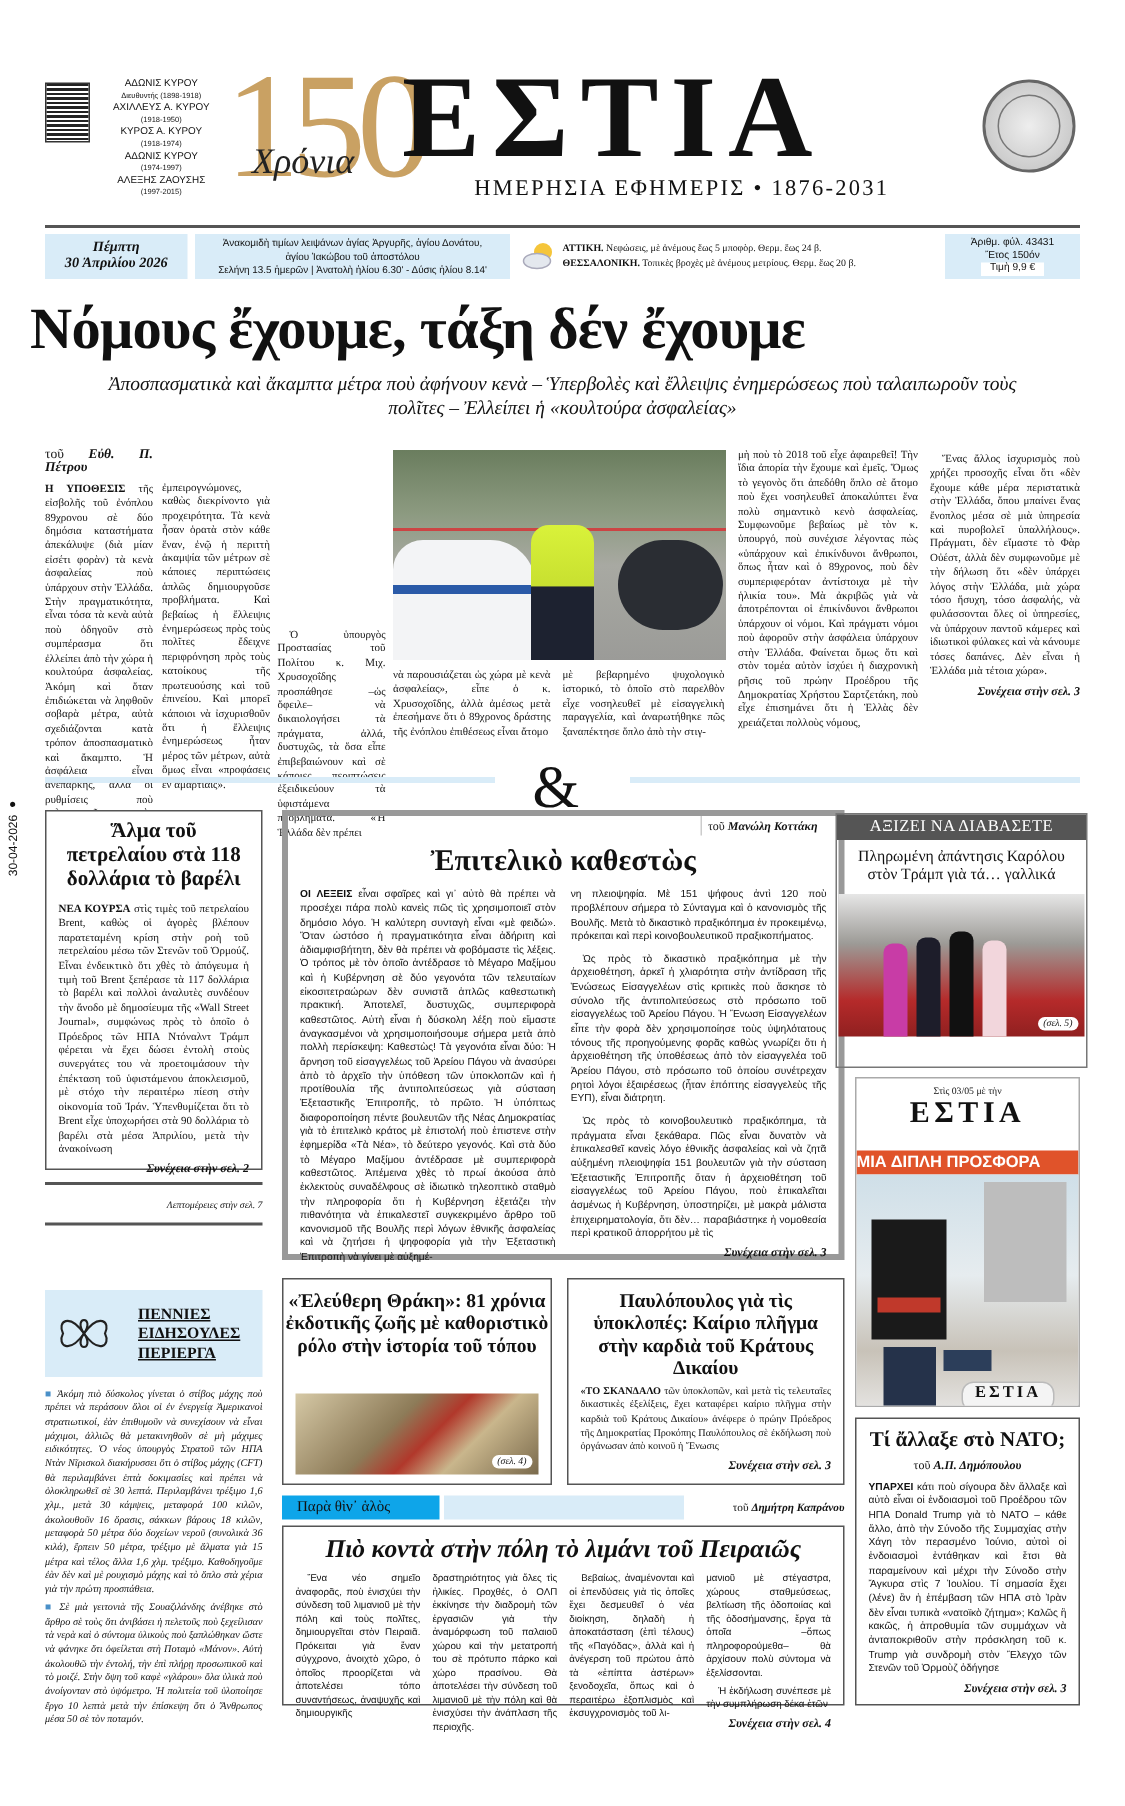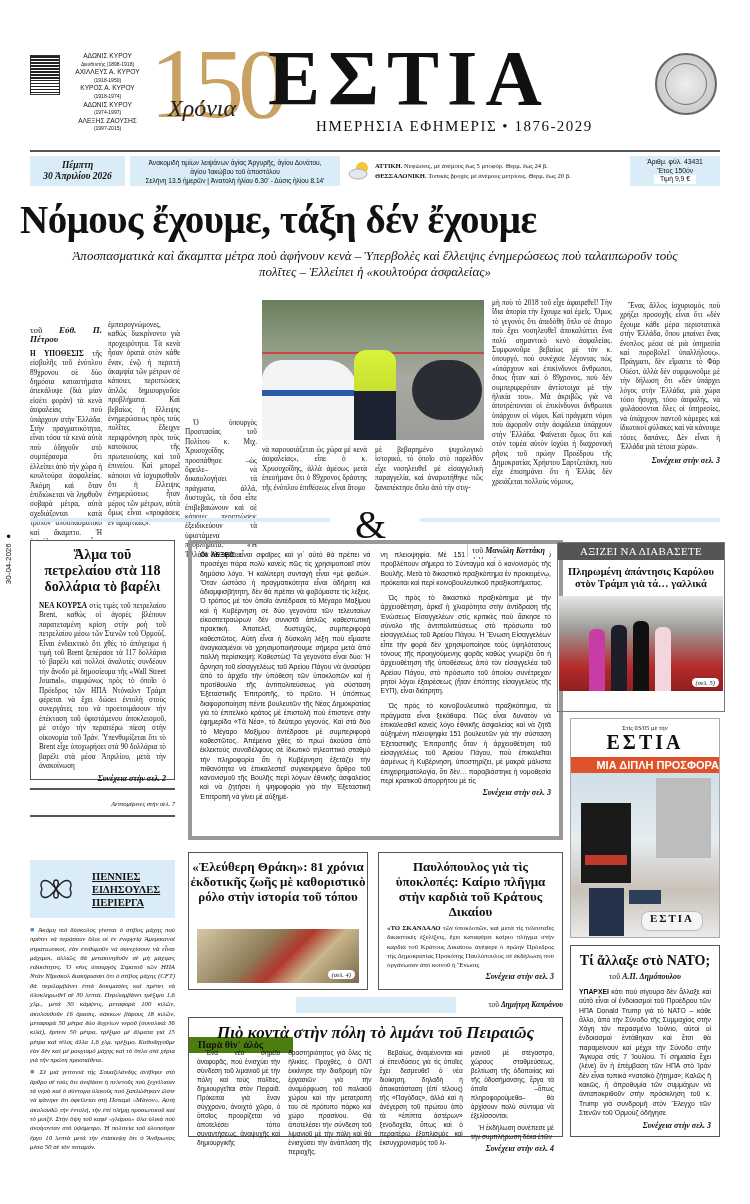--- a/index.html
+++ b/index.html
@@ -54,29 +54,29 @@
   .oil-title { font-size: 14px; font-weight: bold; text-align: center; line-height: 16px; margin-bottom: 6px; }
 
   .editorial { left: 188px; top: 540px; width: 375px; height: 300px; border: 4px solid #999; padding: 0 8px; }
   .ed-byline { position:absolute; right: 10px; top: 0; background:#fff; font-size: 8px; padding: 2px 4px; border-left: 1px solid #ccc; }
   .ed-title { text-align: center; font-size: 20px; font-weight: bold; margin-top: 18px; line-height: 24px; }
   .ed-cols { display: flex; gap: 10px; margin-top: 6px; font-family: "Liberation Sans", sans-serif; font-size: 6.8px; line-height: 9.3px; }
   .ed-cols > div { flex: 1; }
 
   .worth { left: 557px; top: 542px; width: 168px; height: 170px; border: 1px solid #777; }
   .worth-head { background: #555; color: #fff; text-align: center; font-size: 11px; line-height: 17px; letter-spacing: 0.3px; }
-  .worth-title { text-align: center; font-weight: bold; font-size: 10.5px; line-height: 12px; padding: 6px 4px; }
+  .worth-title { text-align: center; font-weight: normal; font-size: 10.5px; line-height: 12px; padding: 6px 4px; }
   .worth-photo { position: relative; height: 95px; margin: 0 1px; background: linear-gradient(180deg,#e6e6e6 0,#9c9a96 35%,#b52a2a 75%,#902020 100%); }
   .worth-photo .f { position:absolute; bottom:0; width:16px; border-radius: 6px 6px 0 0; }
   .sel { position:absolute; right:4px; bottom:4px; background:#fff; border-radius:6px; font-size:6.5px; font-style:italic; padding:1px 4px; }
 
   .promo { left: 570px; top: 718px; width: 150px; height: 220px; border: 1px solid #aaa; overflow: hidden; }
   .promo-top { text-align: center; font-size: 6.5px; line-height: 9px; padding-top: 4px; }
   .promo-logo { text-align: center; font-size: 20px; font-weight: bold; letter-spacing: 3px; line-height: 20px; }
-  .promo-band { background: #e0532a; color: #fff; text-align: right; font-size: 11px; font-weight: bold; line-height: 16px; font-family: "Liberation Sans", sans-serif; margin-top: 5px; }
+  .promo-band { background: #e0532a; color: #fff; text-align: left; font-size: 11px; font-weight: bold; line-height: 16px; font-family: "Liberation Sans", sans-serif; margin-top: 15px; }
   .promo-img { position: relative; height: 168px; background: linear-gradient(180deg,#cfdfe8 0,#e6ecef 40%,#c8c2b8 70%,#eee 100%); }
   .book1 { position:absolute; left:10px; top:30px; width:50px; height:80px; background:#1a1a1a; }
   .book1 .lab { position:absolute; left:4px; bottom:18px; width:42px; height:10px; background:#c0392b; }
   .book2 { position:absolute; left:85px; top:5px; width:55px; height:80px; background:#bdbdbd; }
   .book3 { position:absolute; left:18px; top:115px; width:35px; height:48px; background:#25324a; }
   .paperroll { position:absolute; left:70px; top:138px; width:62px; height:20px; background:#f4f4f4; border:1px solid #bbb; border-radius:8px; text-align:center; font-size:11px; font-weight:bold; letter-spacing:2px; }
   .tagbox { position:absolute; left:58px; top:117px; width:32px; height:14px; background:#2c3e5a; color:#fff; font-size:4px; text-align:center; }
 
   .acropolis { left: 30px; top: 788px; width: 145px; border-top: 2px solid #555; border-bottom: 2px solid #555; padding: 8px 0 8px; text-align: center; }
   .acropolis .t { font-size: 11.5px; font-weight: bold; line-height: 14px; }
@@ -88,21 +88,21 @@
   .strange-text { left: 30px; top: 925px; width: 145px; font-size: 6.8px; line-height: 9.3px; font-style: italic; }
 
   .thrace { left: 188px; top: 852px; width: 180px; height: 138px; border: 1.5px solid #555; }
   .thrace .t { text-align: center; font-weight: bold; font-size: 13px; line-height: 15px; padding-top: 6px; }
   .thrace-img { position: absolute; left: 8px; top: 76px; width: 162px; height: 54px; background: linear-gradient(135deg,#d6c9a6 0,#8d7b58 40%,#b1382b 55%,#c9b68c 70%,#7a6a4c 100%); }
 
   .pavlo { left: 378px; top: 852px; width: 185px; height: 138px; border: 1.5px solid #555; padding: 0 8px; }
   .pavlo .t { text-align: center; font-weight: bold; font-size: 13px; line-height: 15px; padding-top: 6px; }
   .pavlo .b { font-size: 6.8px; line-height: 9.3px; margin-top: 4px; }
 
-  .para-head { left: 188px; top: 997px; width: 105px; height: 16px; background: #4d7c0f; font-size: 10px; font-weight: bold; padding-left: 10px; line-height: 16px; margin-top: 40px; }
+  .para-head { left: 188px; top: 997px; width: 105px; height: 16px; background: #0ea5e9; font-size: 10px; font-weight: normal; padding-left: 10px; line-height: 16px; }
   .para-bar { left: 296px; top: 997px; width: 160px; height: 16px; background: #d9ecf8; }
   .para-byline { left: 458px; top: 997px; width: 105px; height: 16px; font-size: 7.5px; line-height: 16px; text-align: right; }
 
   .piraeus { left: 188px; top: 1017px; width: 375px; height: 120px; border: 1.5px solid #555; padding: 4px 8px; }
   .piraeus .t { text-align: center; font-weight: bold; font-style: italic; font-size: 17px; line-height: 22px; }
   .pir-cols { display: flex; gap: 8px; margin-top: 4px; font-family: "Liberation Sans", sans-serif; font-size: 6.5px; line-height: 9px; }
   .pir-cols > div { flex: 1; }
 
   .nato { left: 570px; top: 945px; width: 150px; height: 192px; border: 1.5px solid #555; padding: 6px 8px; }
   .nato .t { text-align: center; font-weight: bold; font-size: 14px; line-height: 17px; }
@@ -116,21 +116,21 @@
 <div class="abs directors">
   <div><span>ΑΔΩΝΙΣ ΚΥΡΟΥ</span><br><span class="yr">Διευθυντής (1898-1918)</span></div>
   <div><span>ΑΧΙΛΛΕΥΣ Α. ΚΥΡΟΥ</span><br><span class="yr">(1918-1950)</span></div>
   <div><span>ΚΥΡΟΣ Α. ΚΥΡΟΥ</span><br><span class="yr">(1918-1974)</span></div>
   <div><span>ΑΔΩΝΙΣ ΚΥΡΟΥ</span><br><span class="yr">(1974-1997)</span></div>
   <div><span>ΑΛΕΞΗΣ ΖΑΟΥΣΗΣ</span><br><span class="yr">(1997-2015)</span></div>
 </div>
 <div class="abs num150">150</div>
 <div class="abs xronia">Χρόνια</div>
 <div class="abs logo">ΕΣΤΙΑ</div>
-<div class="abs subtitle">ΗΜΕΡΗΣΙΑ ΕΦΗΜΕΡΙΣ • 1876-2029</div>
+<div class="abs subtitle">ΗΜΕΡΗΣΙΑ ΕΦΗΜΕΡΙΣ • 1876-2031</div>
 <div class="abs seal"></div>
 
 <div class="abs topline"></div>
 <div class="abs date-box">
   <div>Πέμπτη</div>
   <div>30 Ἀπριλίου 2026</div>
 </div>
 <div class="abs info-box">
   <div>Ἀνακομιδὴ τιμίων λειψάνων ἁγίας Ἀργυρῆς, ἁγίου Δονάτου,</div>
   <div>ἁγίου Ἰακώβου τοῦ ἀποστόλου</div>
@@ -146,21 +146,21 @@
 </div>
 <div class="abs issue-box">
   <div>Ἀριθμ. φύλ. 43431</div>
   <div>Ἔτος 150όν</div>
   <div><span class="price">Τιμὴ 9,9 €</span></div>
 </div>
 
 <h1 class="abs headline">Νόμους ἔχουμε, τάξη δέν ἔχουμε</h1>
 <div class="abs deck">Ἀποσπασματικὰ καὶ ἄκαμπτα μέτρα ποὺ ἀφήνουν κενὰ – Ὑπερβολὲς καὶ ἔλλειψις ἐνημερώσεως ποὺ ταλαιπωροῦν τοὺς πολῖτες – Ἐλλείπει ἡ «κουλτούρα ἀσφαλείας»</div>
 
-<div class="abs col body-text just" style="left:30px; width:72px;margin-top:28px;">
+<div class="abs col body-text just" style="left:30px; width:72px;">
   <div class="byline"><span>τοῦ</span> <b>Εὐθ. Π. Πέτρου</b></div>
   <p style="margin-top:4px;"><span class="lead">Η ΥΠΟΘΕΣΙΣ</span> <span>τῆς εἰσβολῆς τοῦ ἐνόπλου 89χρονου σὲ δύο δημόσια καταστήματα ἀπεκάλυψε (διὰ μίαν εἰσέτι φορὰν) τὰ κενὰ ἀσφαλείας ποὺ ὑπάρχουν στὴν Ἑλλάδα. Στὴν πραγματικότητα, εἶναι τόσα τὰ κενὰ αὐτὰ ποὺ ὁδηγοῦν στὸ συμπέρασμα ὅτι ἐλλείπει ἀπὸ τὴν χώρα ἡ κουλτούρα ἀσφαλείας. Ἀκόμη καὶ ὅταν ἐπιδιώκεται νὰ ληφθοῦν σοβαρὰ μέτρα, αὐτὰ σχεδιάζονται κατὰ τρόπον ἀποσπασματικὸ καὶ ἄκαμπτο. Ἡ ἀσφάλεια εἶναι ἀνεπαρκής, ἀλλὰ οἱ ρυθμίσεις ποὺ ταλαιπωροῦν τοὺς πολῖτες φθάνουν σὲ ὑπερβολή. Γιὰ παράδειγμα, κατὰ τὴν ἐπίσκεψη τοῦ Προέδρου Μακρὸν στὴν Ἀθήνα, ἡ ἐντύπωσις ποὺ δημιουργήθη στοὺς πολῖτες εἶναι ὅτι τὰ μέτρα ἀσφαλείας δὲν ἐσχεδιάσθησαν ἀπὸ</span></p>
 </div>
 <div class="abs col body-text just" style="left:108px; width:72px; top:320px;">
   <p>ἐμπειρογνώμονες, καθὼς διεκρίνοντο γιὰ προχειρότητα. Τὰ κενὰ ἦσαν ὁρατὰ στὸν κάθε ἕναν, ἐνῷ ἡ περιττὴ ἀκαμψία τῶν μέτρων σὲ κάποιες περιπτώσεις ἁπλῶς δημιουργοῦσε προβλήματα. Καὶ βεβαίως ἡ ἔλλειψις ἐνημερώσεως πρὸς τοὺς πολῖτες ἔδειχνε περιφρόνηση πρὸς τοὺς κατοίκους τῆς πρωτευούσης καὶ τοῦ ἐπινείου. Καὶ μπορεῖ κάποιοι νὰ ἰσχυρισθοῦν ὅτι ἡ ἔλλειψις ἐνημερώσεως ἦταν μέρος τῶν μέτρων, αὐτὰ ὅμως εἶναι «προφάσεις ἐν ἁμαρτίαις».</p>
 </div>
 <div class="abs col body-text just" style="left:185px; width:72px;">
   <p style="text-indent:8px; margin-top:120px;">Ὁ ὑπουργὸς Προστασίας τοῦ Πολίτου κ. Μιχ. Χρυσοχοΐδης προσπάθησε –ὡς ὄφειλε– νὰ δικαιολογήσει τὰ πράγματα, ἀλλά, δυστυχῶς, τὰ ὅσα εἶπε ἐπιβεβαιώνουν καὶ σὲ κάποιες περιπτώσεις ἐξειδικεύουν τὰ ὑφιστάμενα προβλήματα. «Ἡ Ἑλλάδα δὲν πρέπει</p>
 </div>
 <div class="abs photo-main">
@@ -190,20 +190,21 @@
 <div class="abs side-date">30-04-2026 ●</div>
 
 <div class="abs box oil-box">
   <div class="oil-title">Ἅλμα τοῦ πετρελαίου στὰ 118 δολλάρια τὸ βαρέλι</div>
   <p class="body-text just"><span class="lead">ΝΕΑ ΚΟΥΡΣΑ</span> <span>στὶς τιμὲς τοῦ πετρελαίου Brent, καθὼς οἱ ἀγορὲς βλέπουν παρατεταμένη κρίση στὴν ροὴ τοῦ πετρελαίου μέσω τῶν Στενῶν τοῦ Ὁρμούζ. Εἶναι ἐνδεικτικὸ ὅτι χθὲς τὸ ἀπόγευμα ἡ τιμὴ τοῦ Brent ξεπέρασε τὰ 117 δολλάρια τὸ βαρέλι καὶ πολλοὶ ἀναλυτὲς συνδέουν τὴν ἄνοδο μὲ δημοσίευμα τῆς «Wall Street Journal», συμφώνως πρὸς τὸ ὁποῖο ὁ Πρόεδρος τῶν ΗΠΑ Ντόναλντ Τράμπ φέρεται νὰ ἔχει δώσει ἐντολὴ στοὺς συνεργάτες του νὰ προετοιμάσουν τὴν ἐπέκταση τοῦ ὑφιστάμενου ἀποκλεισμοῦ, μὲ στόχο τὴν περαιτέρω πίεση στὴν οἰκονομία τοῦ Ἰράν. Ὑπενθυμίζεται ὅτι τὸ Brent εἶχε ὑποχωρήσει στὰ 90 δολλάρια τὸ βαρέλι στὰ μέσα Ἀπριλίου, μετὰ τὴν ἀνακοίνωση</span></p>
   <div class="cont" style="margin-top:4px;">Συνέχεια στὴν σελ. 2</div>
 </div>
 
 <div class="abs editorial">
   <div class="ed-byline"><span>τοῦ</span> <b style="font-style:italic">Μανώλη Κοττάκη</b></div>
+  <div class="ed-title">Ἐπιτελικὸ καθεστὼς</div>
   <div class="ed-cols">
     <div class="just"><span class="lead">ΟΙ ΛΕΞΕΙΣ</span> <span>εἶναι σφαῖρες καὶ γι᾽ αὐτὸ θὰ πρέπει νὰ προσέχει πάρα πολὺ κανεὶς πῶς τὶς χρησιμοποιεῖ στὸν δημόσιο λόγο. Ἡ καλύτερη συνταγὴ εἶναι «μὲ φειδώ». Ὅταν ὡστόσο ἡ πραγματικότητα εἶναι ἀδήριτη καὶ ἀδιαμφισβήτητη, δὲν θὰ πρέπει νὰ φοβόμαστε τὶς λέξεις. Ὁ τρόπος μὲ τὸν ὁποῖο ἀντέδρασε τὸ Μέγαρο Μαξίμου καὶ ἡ Κυβέρνηση σὲ δύο γεγονότα τῶν τελευταίων εἰκοσιτετραώρων δὲν συνιστᾶ ἁπλῶς καθεστωτικὴ πρακτική. Ἀποτελεῖ, δυστυχῶς, συμπεριφορὰ καθεστῶτος. Αὐτὴ εἶναι ἡ δύσκολη λέξη ποὺ εἴμαστε ἀναγκασμένοι νὰ χρησιμοποιήσουμε σήμερα μετὰ ἀπὸ πολλὴ περίσκεψη: Καθεστὼς! Τὰ γεγονότα εἶναι δύο: Ἡ ἄρνηση τοῦ εἰσαγγελέως τοῦ Ἀρείου Πάγου νὰ ἀνασύρει ἀπὸ τὸ ἀρχεῖο τὴν ὑπόθεση τῶν ὑποκλοπῶν καὶ ἡ προτίθουλία τῆς ἀντιπολιτεύσεως γιὰ σύσταση Ἐξεταστικῆς Ἐπιτροπῆς, τὸ πρῶτο. Ἡ ὑπόπτως διαφοροποίηση πέντε βουλευτῶν τῆς Νέας Δημοκρατίας γιὰ τὸ ἐπιτελικὸ κράτος μὲ ἐπιστολή ποὺ ἐπιστενε στὴν ἐφημερίδα «Τὰ Νέα», τὸ δεύτερο γεγονός. Καὶ στὰ δύο τὸ Μέγαρο Μαξίμου ἀντέδρασε μὲ συμπεριφορὰ καθεστῶτος. Ἀπέμεινα χθὲς τὸ πρωί ἀκούσα ἀπὸ ἐκλεκτοὺς συναδέλφους σὲ ἰδιωτικὸ τηλεοπτικὸ σταθμὸ τὴν πληροφορία ὅτι ἡ Κυβέρνηση ἐξετάζει τὴν πιθανότητα νὰ ἐπικαλεστεῖ συγκεκριμένο ἄρθρο τοῦ κανονισμοῦ τῆς Βουλῆς περὶ λόγων ἐθνικῆς ἀσφαλείας καὶ νὰ ζητήσει ἡ ψηφοφορία γιὰ τὴν Ἐξεταστικὴ Ἐπιτροπὴ νὰ γίνει μὲ αὐξημέ-</span></div>
     <div class="just">
       <p>νη πλειοψηφία. Μὲ 151 ψήφους ἀντὶ 120 ποὺ προβλέπουν σήμερα τὸ Σύνταγμα καὶ ὁ κανονισμὸς τῆς Βουλῆς. Μετὰ τὸ δικαστικὸ πραξικόπημα ἐν προκειμένῳ, πρόκειται καὶ περὶ κοινοβουλευτικοῦ πραξικοπήματος.</p>
       <p style="text-indent:8px; margin-top:6px;">Ὡς πρὸς τὸ δικαστικὸ πραξικόπημα μὲ τὴν ἀρχειοθέτηση, ἀρκεῖ ἡ χλιαρότητα στὴν ἀντίδραση τῆς Ἑνώσεως Εἰσαγγελέων στὶς κριτικὲς ποὺ ἄσκησε τὸ σύνολο τῆς ἀντιπολιτεύσεως στὸ πρόσωπο τοῦ εἰσαγγελέως τοῦ Ἀρείου Πάγου. Ἡ Ἕνωση Εἰσαγγελέων εἶπε τὴν φορὰ δὲν χρησιμοποίησε τοὺς ὑψηλότατους τόνους τῆς προηγούμενης φορᾶς καθὼς γνωρίζει ὅτι ἡ ἀρχειοθέτηση τῆς ὑποθέσεως ἀπὸ τὸν εἰσαγγελέα τοῦ Ἀρείου Πάγου, στὸ πρόσωπο τοῦ ὁποίου συνέτρεχαν ρητοὶ λόγοι ἐξαιρέσεως (ἦταν ἐπόπτης εἰσαγγελεὺς τῆς ΕΥΠ), εἶναι διάτρητη.</p>
       <p style="text-indent:8px; margin-top:6px;">Ὡς πρὸς τὸ κοινοβουλευτικὸ πραξικόπημα, τὰ πράγματα εἶναι ξεκάθαρα. Πῶς εἶναι δυνατὸν νὰ ἐπικαλεσθεῖ κανεὶς λόγο ἐθνικῆς ἀσφαλείας καὶ νὰ ζητᾶ αὐξημένη πλειοψηφία 151 βουλευτῶν γιὰ τὴν σύσταση Ἐξεταστικῆς Ἐπιτροπῆς ὅταν ἡ ἀρχειοθέτηση τοῦ εἰσαγγελέως τοῦ Ἀρείου Πάγου, ποὺ ἐπικαλεῖται ἀσμένως ἡ Κυβέρνηση, ὑποστηρίζει, μὲ μακρὰ μάλιστα ἐπιχειρηματολογία, ὅτι δὲν… παραβιάστηκε ἡ νομοθεσία περὶ κρατικοῦ ἀπορρήτου μὲ τὶς</p>
       <div class="cont serif" style="margin-top:3px;">Συνέχεια στὴν σελ. 3</div>
     </div>
   </div>
 </div>

